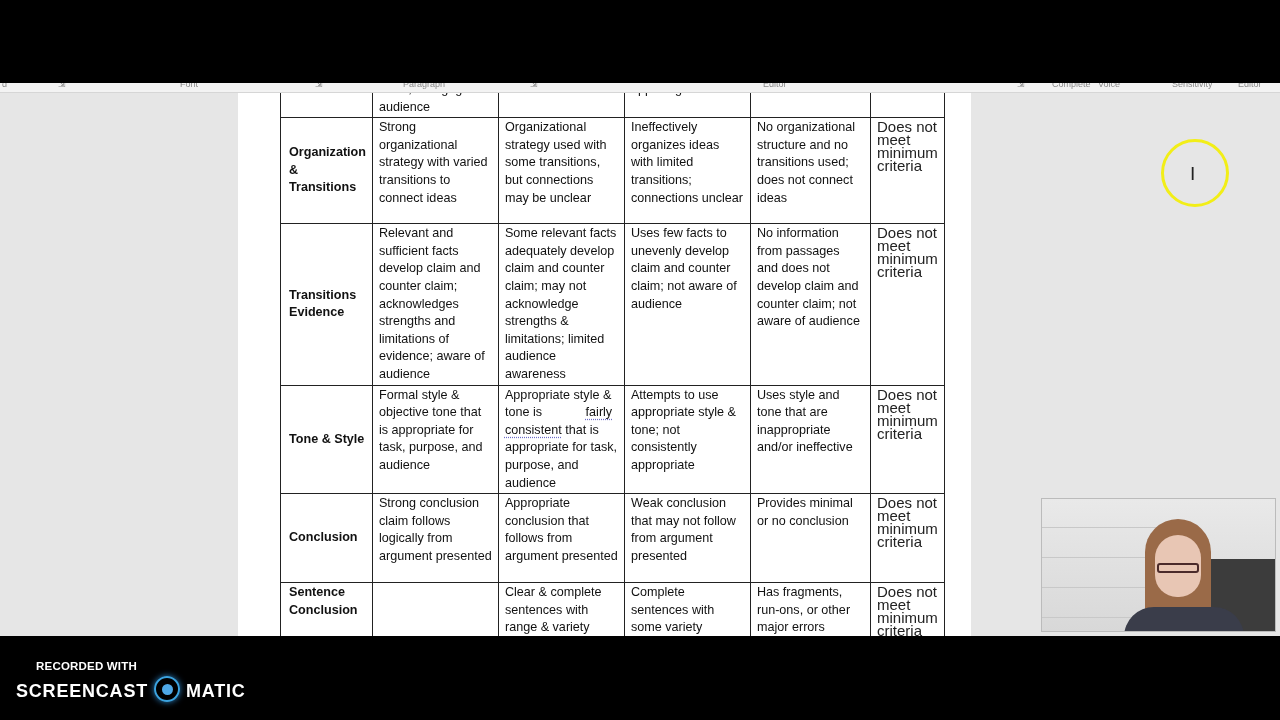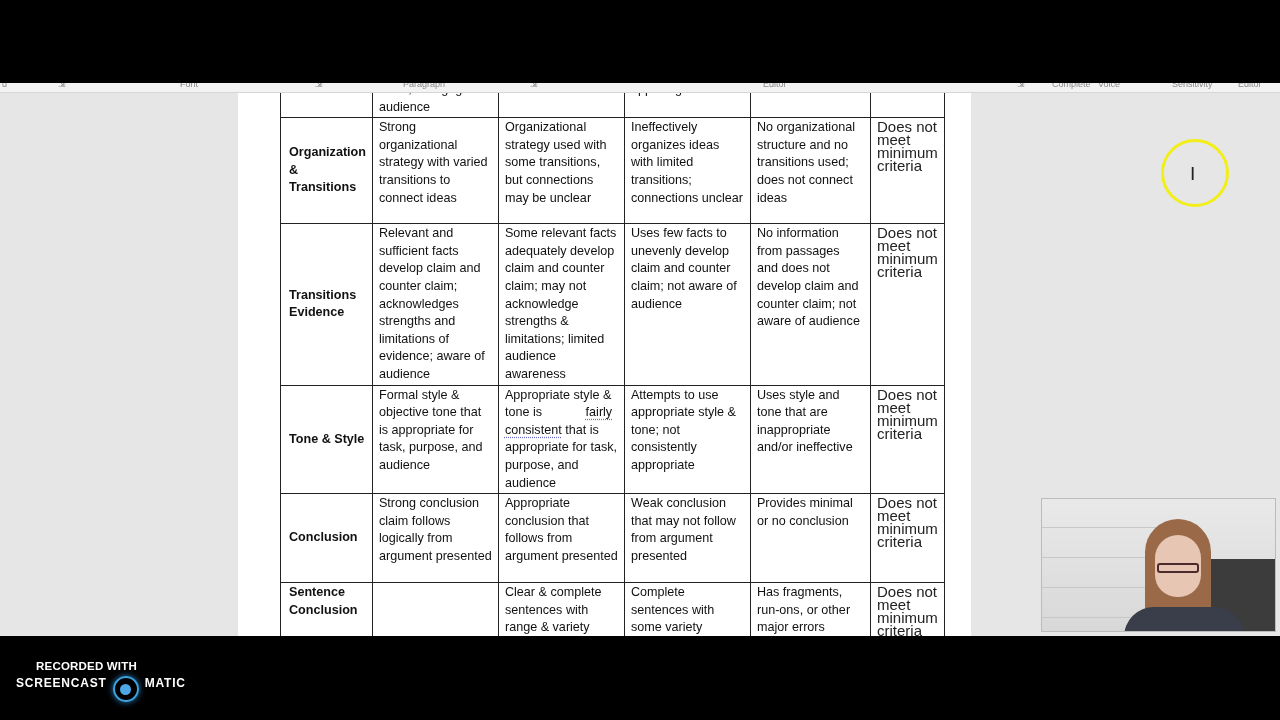--- a/index.html
+++ b/index.html
@@ -32,21 +32,21 @@
       border: 1px solid #222; vertical-align: top; padding: 1px 6px 1px 6px;
     }
     table.rubric td.criterion {
       vertical-align: middle; font-weight: bold; font-size: 12.6px; padding-left: 8px;
     }
     table.rubric td.dnm { font-size: 15px; line-height: 13px; color: #222; padding-top: 2px; }
     .squiggle { text-decoration: underline dotted #6d6dc8; text-underline-offset: 3px; margin-left: 40px; }
     .bottom-black { position: absolute; left: 0; top: 636px; width: 1280px; height: 84px; background: #000; }
     .watermark { position: absolute; left: 16px; top: 660px; color: #fff; }
     .wm-top { font-size: 11.5px; font-weight: bold; letter-spacing: 0.2px; margin-left: 20px; }
-    .wm-bottom { display: flex; align-items: flex-start; margin-top: 4px; font-size: 12px; font-weight: bold; letter-spacing: 0.8px; }
+    .wm-bottom { display: flex; align-items: flex-end; margin-top: 4px; font-size: 18px; font-weight: bold; letter-spacing: 0.8px; }
     .wm-logo {
       width: 26px; height: 26px; border-radius: 50%; border: 2px solid #3ba3e0; box-sizing: border-box;
       margin: 0 6px; display: flex; align-items: center; justify-content: center;
       box-shadow: 0 0 6px #2b7fc0;
     }
     .wm-logo i { width: 11px; height: 11px; border-radius: 50%; background: #4ea8e6; display: block; }
     .cursor-ring {
       position: absolute; left: 1161px; top: 139px; width: 68px; height: 68px; border-radius: 50%;
       border: 3px solid #f2ee17; box-sizing: border-box;
     }

